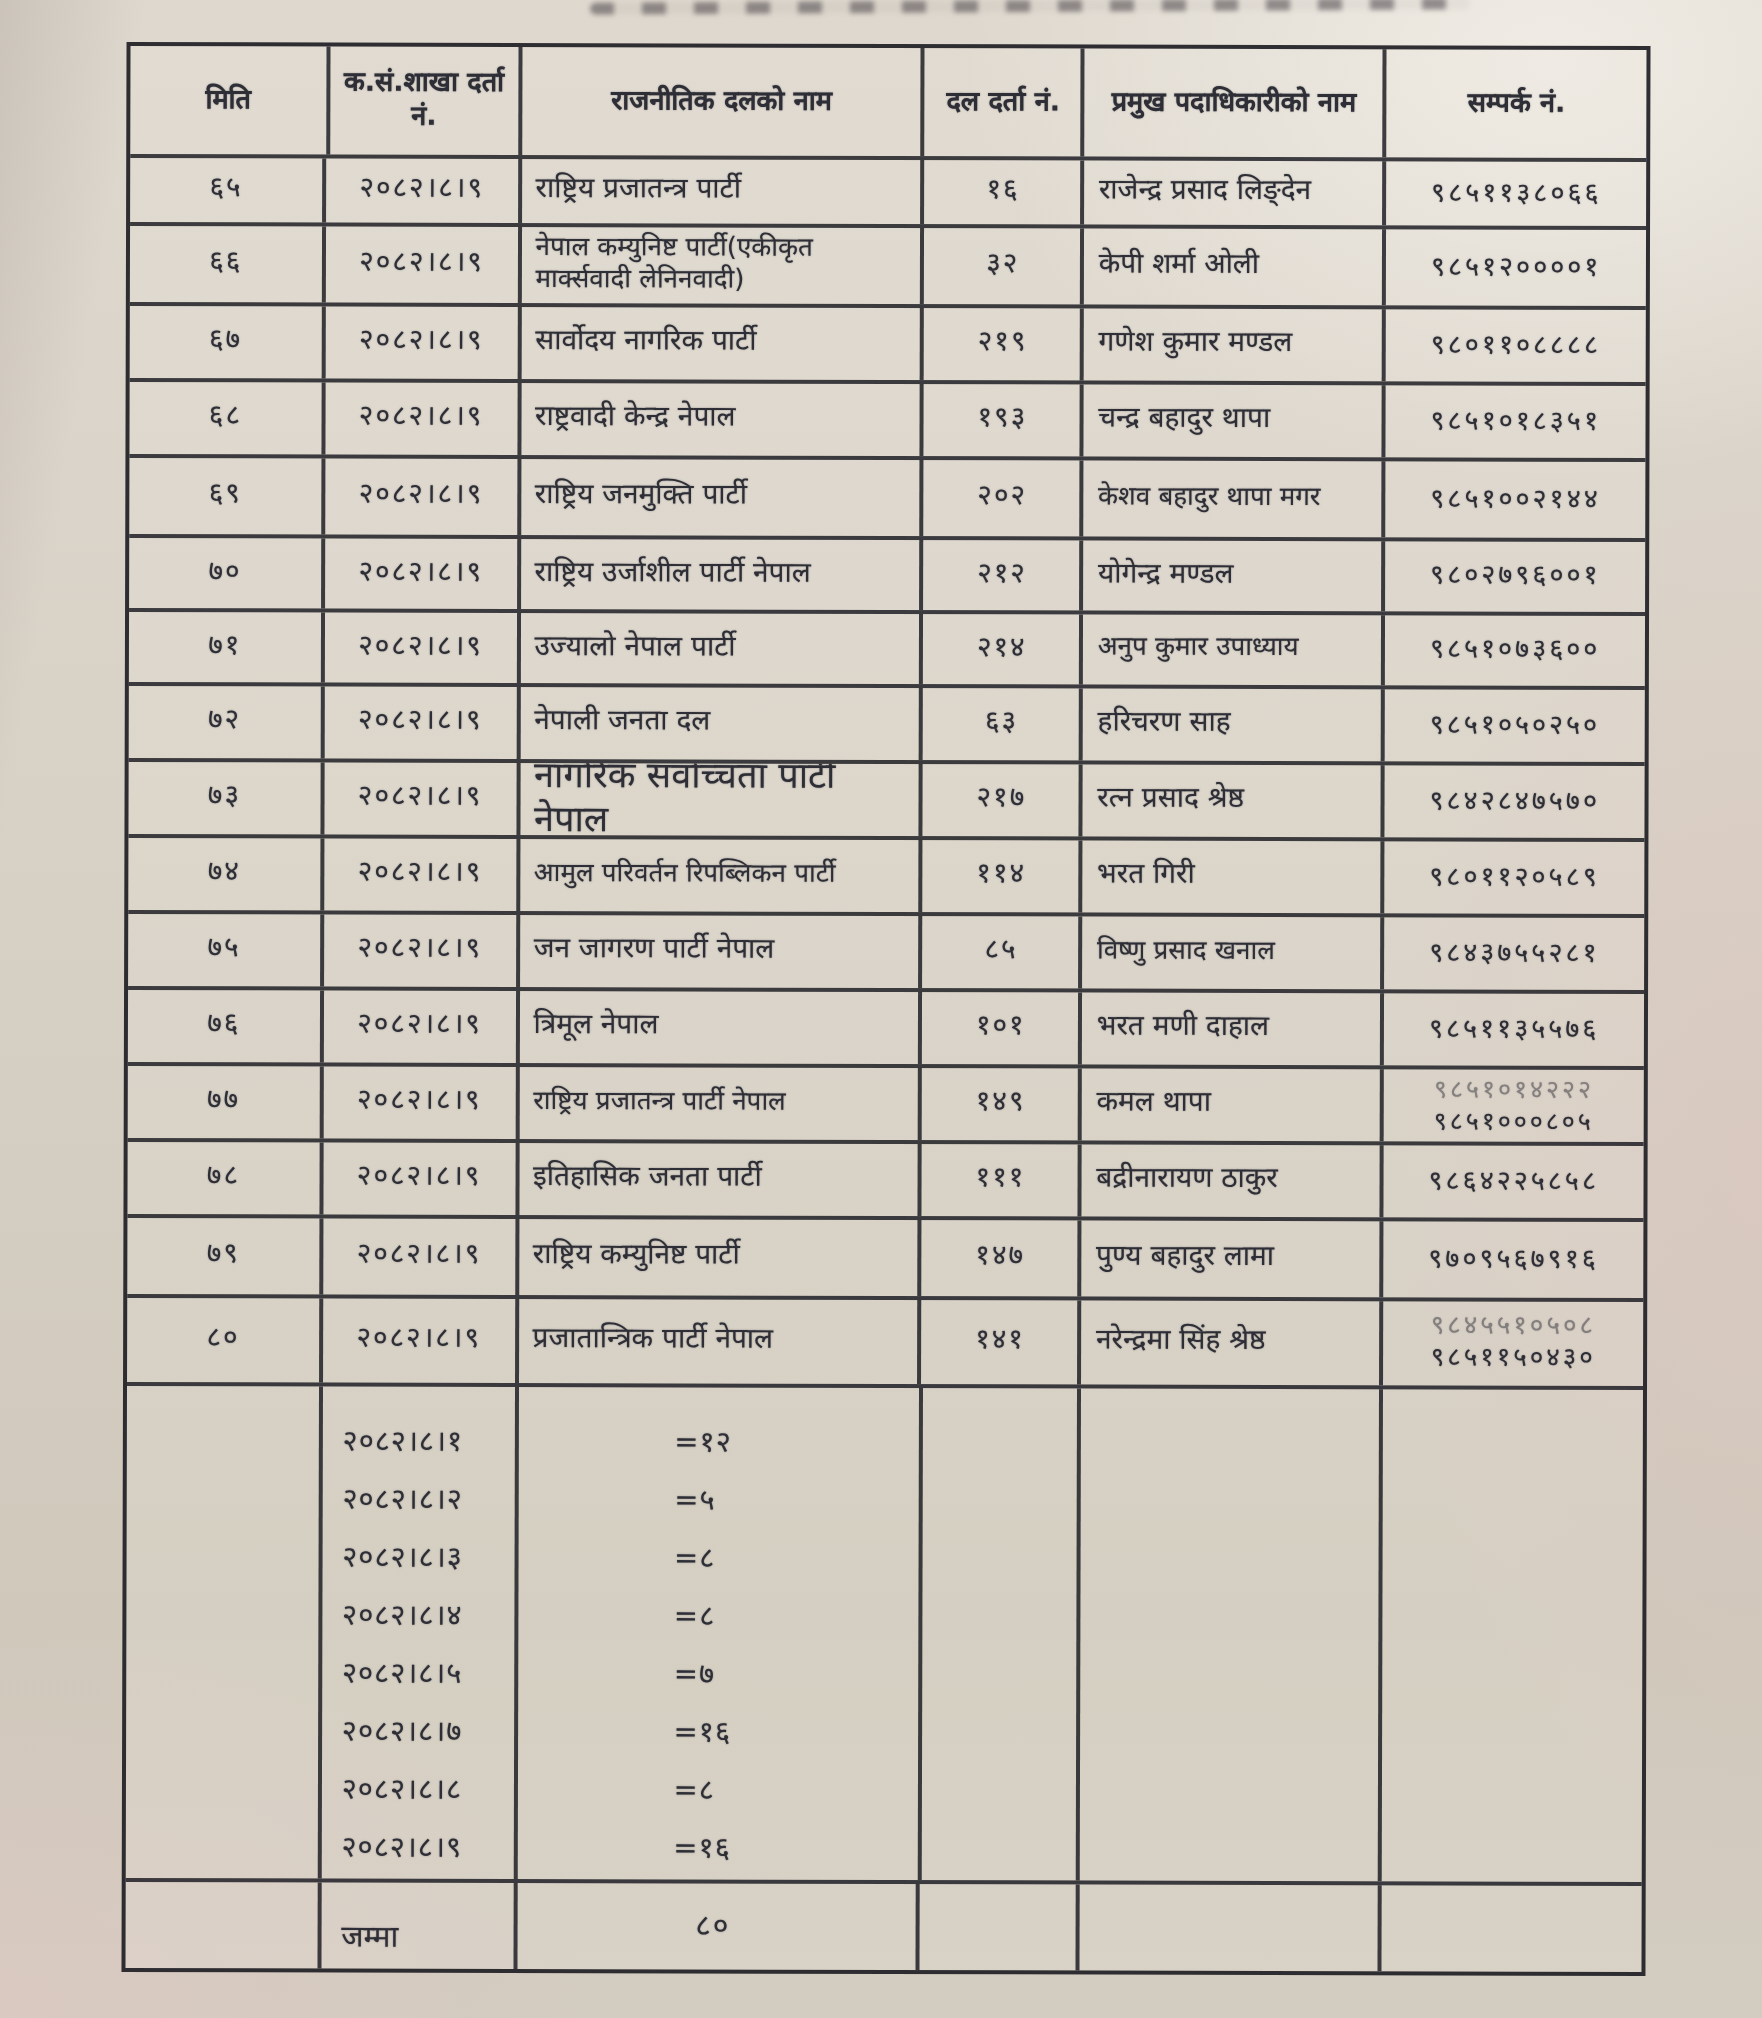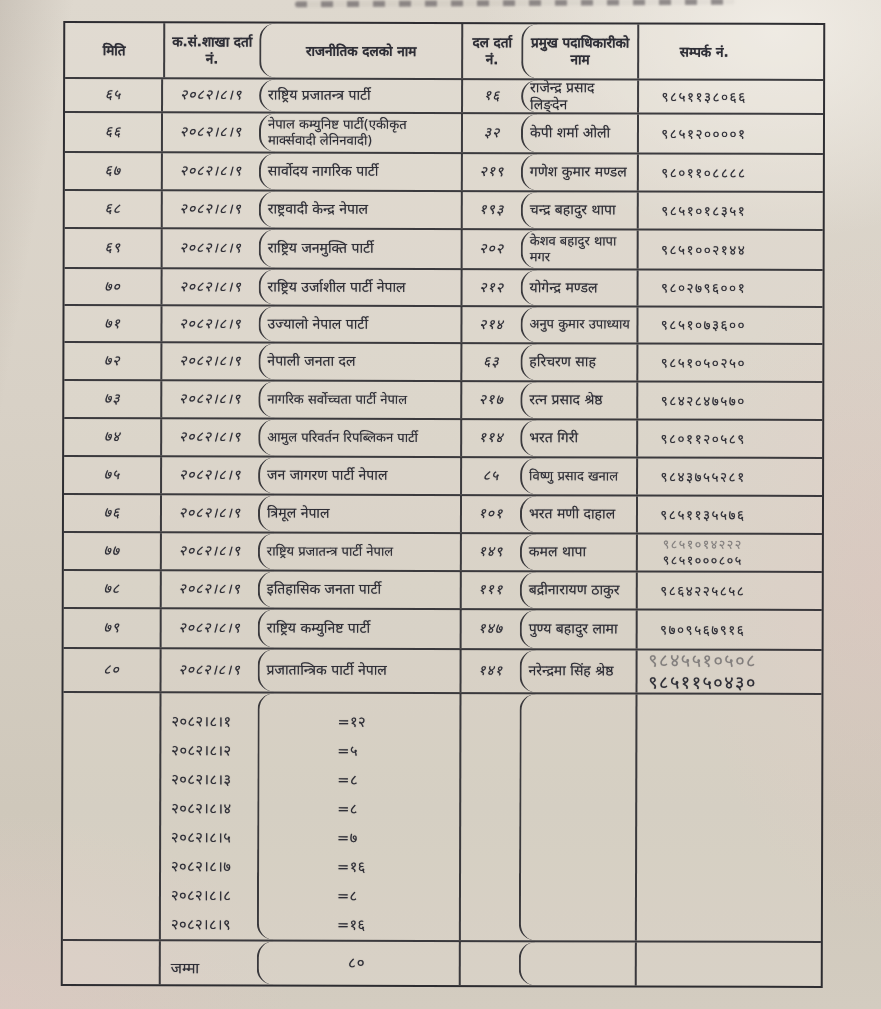--- a/index.html
+++ b/index.html
@@ -26,25 +26,25 @@
     text-shadow:0 0 0.8px rgba(50,50,58,0.55);
   }
   .row{display:flex;box-sizing:border-box;border-top:2px solid rgba(30,30,36,0.85);}
   .row:first-child{border-top:none;}
   .cell{
     box-sizing:border-box;border-left:2px solid rgba(30,30,36,0.85);
     display:flex;flex-direction:column;align-items:center;justify-content:center;
     text-align:center;padding:1px 4px;overflow:hidden;line-height:1.25;
   }
   .cell:first-child{border-left:none;}
-  .c1{width:96px;}.c2{width:98px;}.c3{width:202px;}.c4{width:60px;}.c5{width:116px;}.c6{width:132px;}
-  .c3,.c5{align-items:flex-start;text-align:left;padding-left:7px;border-radius:16px;}
+  .c1{width:96px;}.c2{width:98px;}.c3{width:202px;}.c4{width:80px;}.c5{width:151px;}.c6{width:132px;}
+  .c3,.c5{align-items:flex-start;text-align:left;padding-left:7px;}
   .header .cell{font-weight:700;font-size:13.5px;align-items:center;text-align:center;padding-left:4px;}
   .body-text{font-size:14px;}
-  .num{font-size:14px;letter-spacing:1px;font-style:italic;}
+  .num{font-size:14px;letter-spacing:1px;}
   .contact{font-size:13.5px;letter-spacing:1.5px;}
   .faint{opacity:0.5;text-align:right;}
   .sum-col{justify-content:flex-start;align-items:flex-start;text-align:left;padding-top:14px;}
   .sum-line{line-height:29px;font-size:14.5px;letter-spacing:0.5px;white-space:nowrap;}
   .sum-count-col{padding-left:78px;}
   .total-label{font-size:15px;}
   .total-value{font-size:15px;letter-spacing:1px;}
 </style>
 </head>
 <body>
@@ -131,21 +131,21 @@
       <div class="cell c2 num">२०८२।८।९</div>
       <div class="cell c3 body-text">नेपाली जनता दल</div>
       <div class="cell c4 num">६३</div>
       <div class="cell c5 body-text">हरिचरण साह</div>
       <div class="cell c6 contact">९८५१०५०२५०</div>
     </div>
 
     <div class="row" style="height:38px">
       <div class="cell c1 num">७३</div>
       <div class="cell c2 num">२०८२।८।९</div>
-      <div class="cell c3 body-text" style="font-size:13px">नागरिक सर्वोच्चता पार्टी नेपाल</div>
+      <div class="cell c3 body-text" style="font-size:18px">नागरिक सर्वोच्चता पार्टी नेपाल</div>
       <div class="cell c4 num">२१७</div>
       <div class="cell c5 body-text">रत्न प्रसाद श्रेष्ठ</div>
       <div class="cell c6 contact">९८४२८४७५७०</div>
     </div>
 
     <div class="row" style="height:38px">
       <div class="cell c1 num">७४</div>
       <div class="cell c2 num">२०८२।८।९</div>
       <div class="cell c3 body-text" style="font-size:13px">आमुल परिवर्तन रिपब्लिकन पार्टी</div>
       <div class="cell c4 num">११४</div>
@@ -200,21 +200,21 @@
       <div class="cell c5 body-text">पुण्य बहादुर लामा</div>
       <div class="cell c6 contact">९७०९५६७९१६</div>
     </div>
 
     <div class="row" style="height:44px">
       <div class="cell c1 num">८०</div>
       <div class="cell c2 num">२०८२।८।९</div>
       <div class="cell c3 body-text">प्रजातान्त्रिक पार्टी नेपाल</div>
       <div class="cell c4 num">१४१</div>
       <div class="cell c5 body-text">नरेन्द्रमा सिंह श्रेष्ठ</div>
-      <div class="cell c6 contact" style="font-size:18px">
+      <div class="cell c6 contact" style="font-size:13px">
         <div class="faint">९८४५५१०५०८</div>
         <div>९८५११५०४३०</div>
       </div>
     </div>
 
     <div class="row" style="height:248px">
       <div class="cell c1"></div>
       <div class="cell c2 sum-col" style="padding-left:10px">
         <div class="sum-line">२०८२।८।१</div>
         <div class="sum-line">२०८२।८।२</div>

